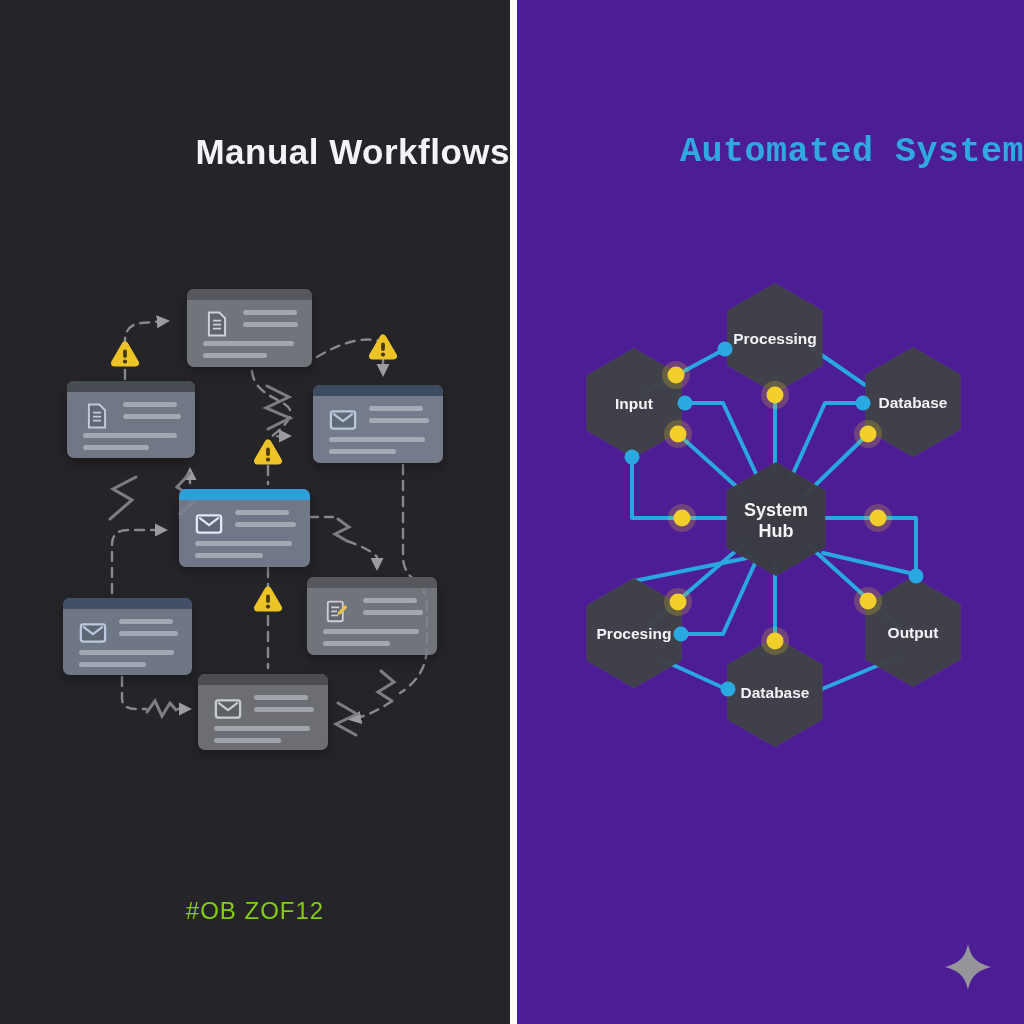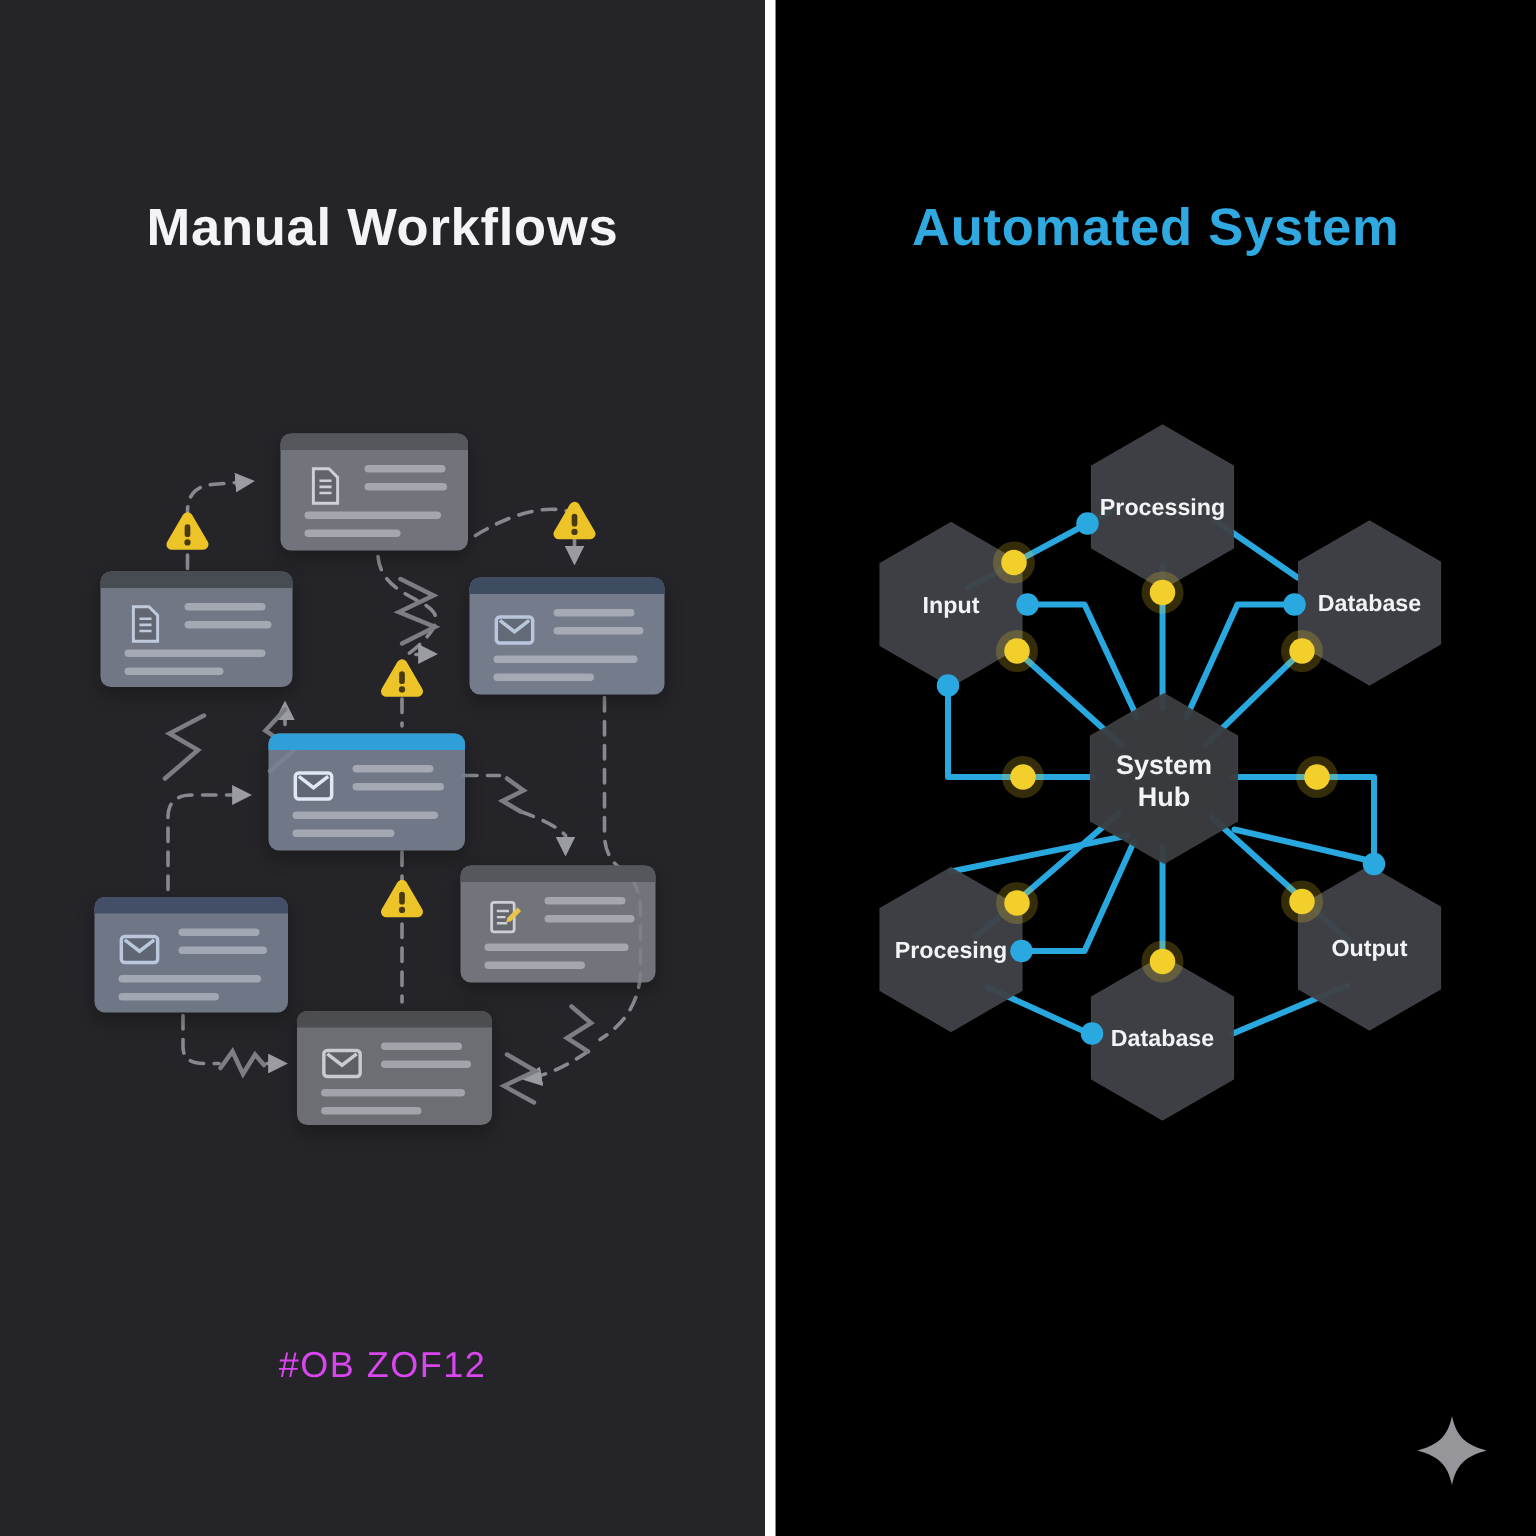--- a/index.html
+++ b/index.html
@@ -2,33 +2,33 @@
 <html><head>
 <meta charset="utf-8">
 <style>
   html,body{margin:0;padding:0;background:#111;}
   .stage{
     position:relative;width:1024px;height:1024px;overflow:hidden;
     background:#26262a;font-family:"Liberation Sans",sans-serif;
   }
   .panel{position:absolute;top:0;height:1024px;}
   #left-panel{left:0;width:510px;background:#252529;}
-  #right-panel{left:517px;width:507px;background:#000000;}
+  #right-panel{left:517px;width:507px;background:#4c1d95;font-family:Liberation Mono, monospace;}
   .divider{position:absolute;top:0;left:510px;width:7px;height:1024px;background:#ffffff;}
   .panel-title{
-    position:absolute;top:132px;width:100%;text-align:center;
+    position:absolute;top:132px;width:100%;text-align:right;
     font-size:35px;font-weight:700;letter-spacing:.5px;
   }
   #left-title{color:#f4f4f6;}
   #right-title{color:#2fa9e0;}
   .caption{
     position:absolute;top:897px;width:100%;text-align:center;
     font-size:24px;font-weight:600;letter-spacing:1px;
   }
-  #left-caption{color:#d946ef;font-weight:500;}
+  #left-caption{color:#84cc16;font-weight:500;}
   #right-caption{color:#3d8dc9;}
   svg.art{position:absolute;left:0;top:0;width:1024px;height:1024px;}
   #cards-layer{position:absolute;left:0;top:0;width:510px;height:1024px;}
   .card{
     position:absolute;border-radius:7px;
     box-shadow:0 5px 12px rgba(0,0,0,.28);
   }
   .card .hdr{position:absolute;left:0;top:0;width:100%;height:11px;border-radius:7px 7px 0 0;}
   .card .icon{position:absolute;left:15px;top:20px;width:30px;height:30px;}
   .card .icon svg{width:30px;height:30px;display:block;}

